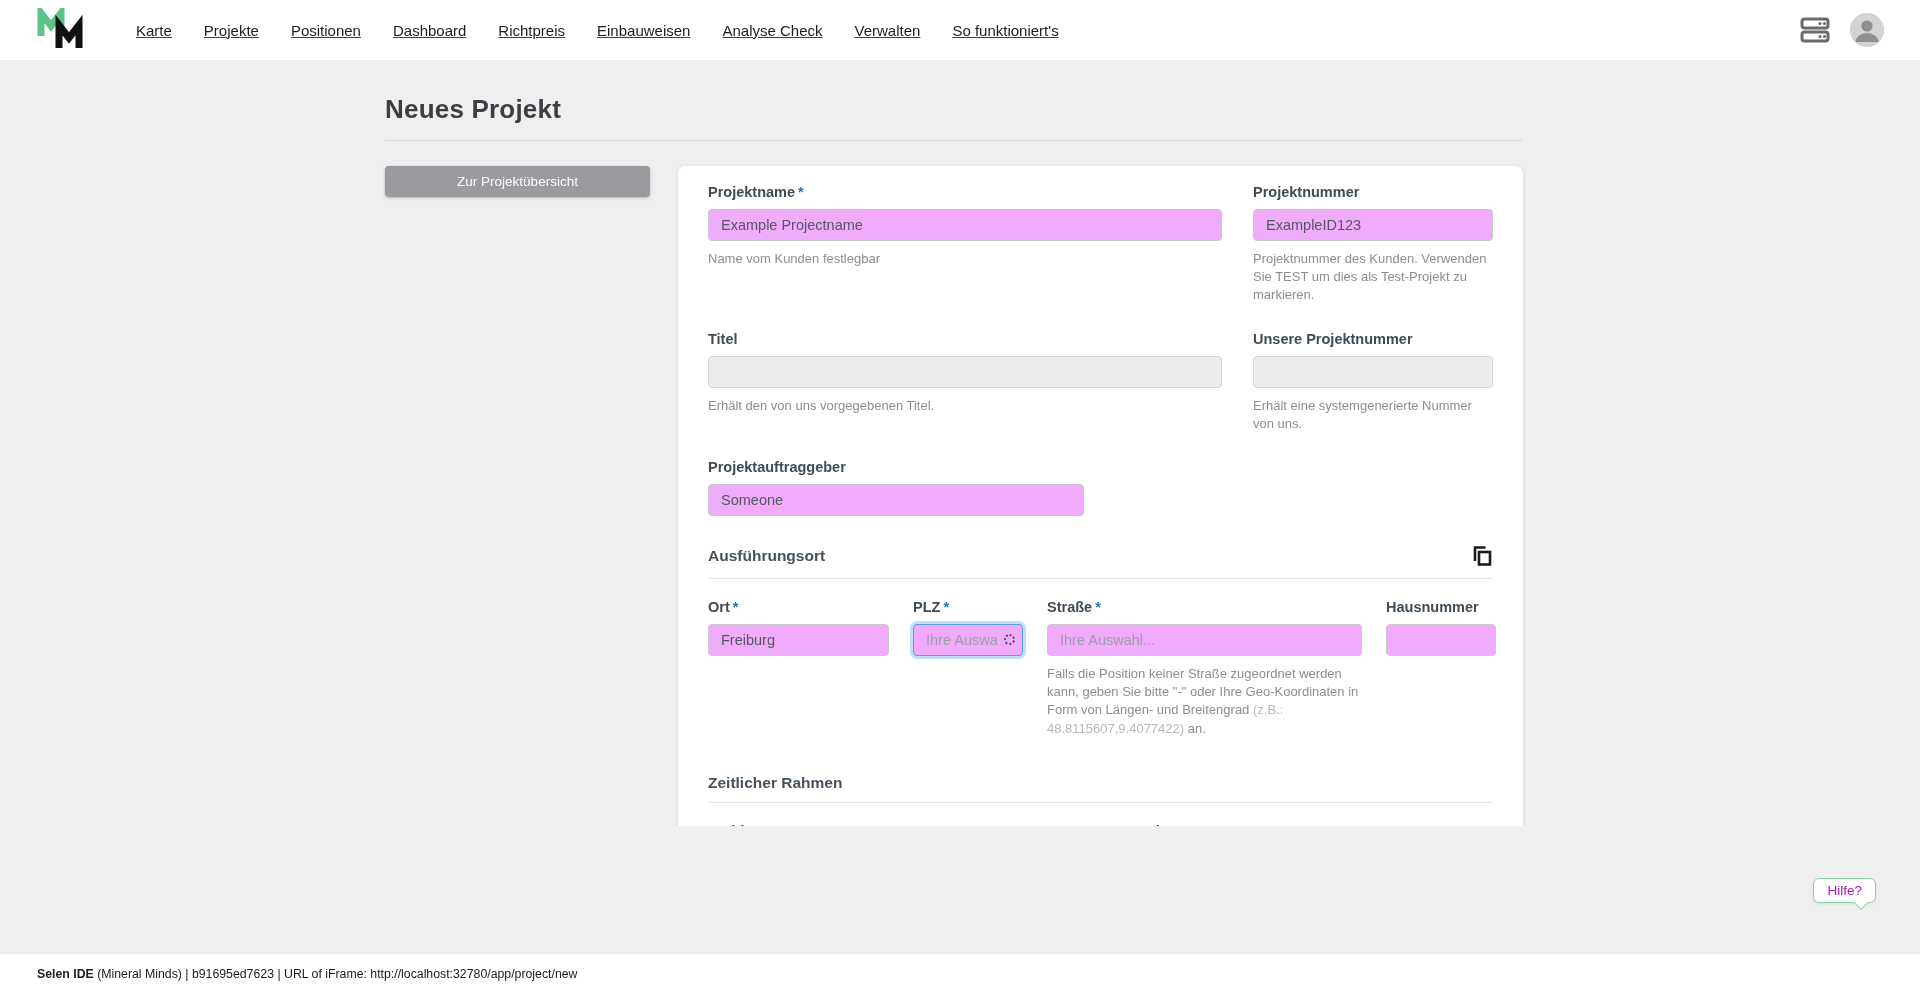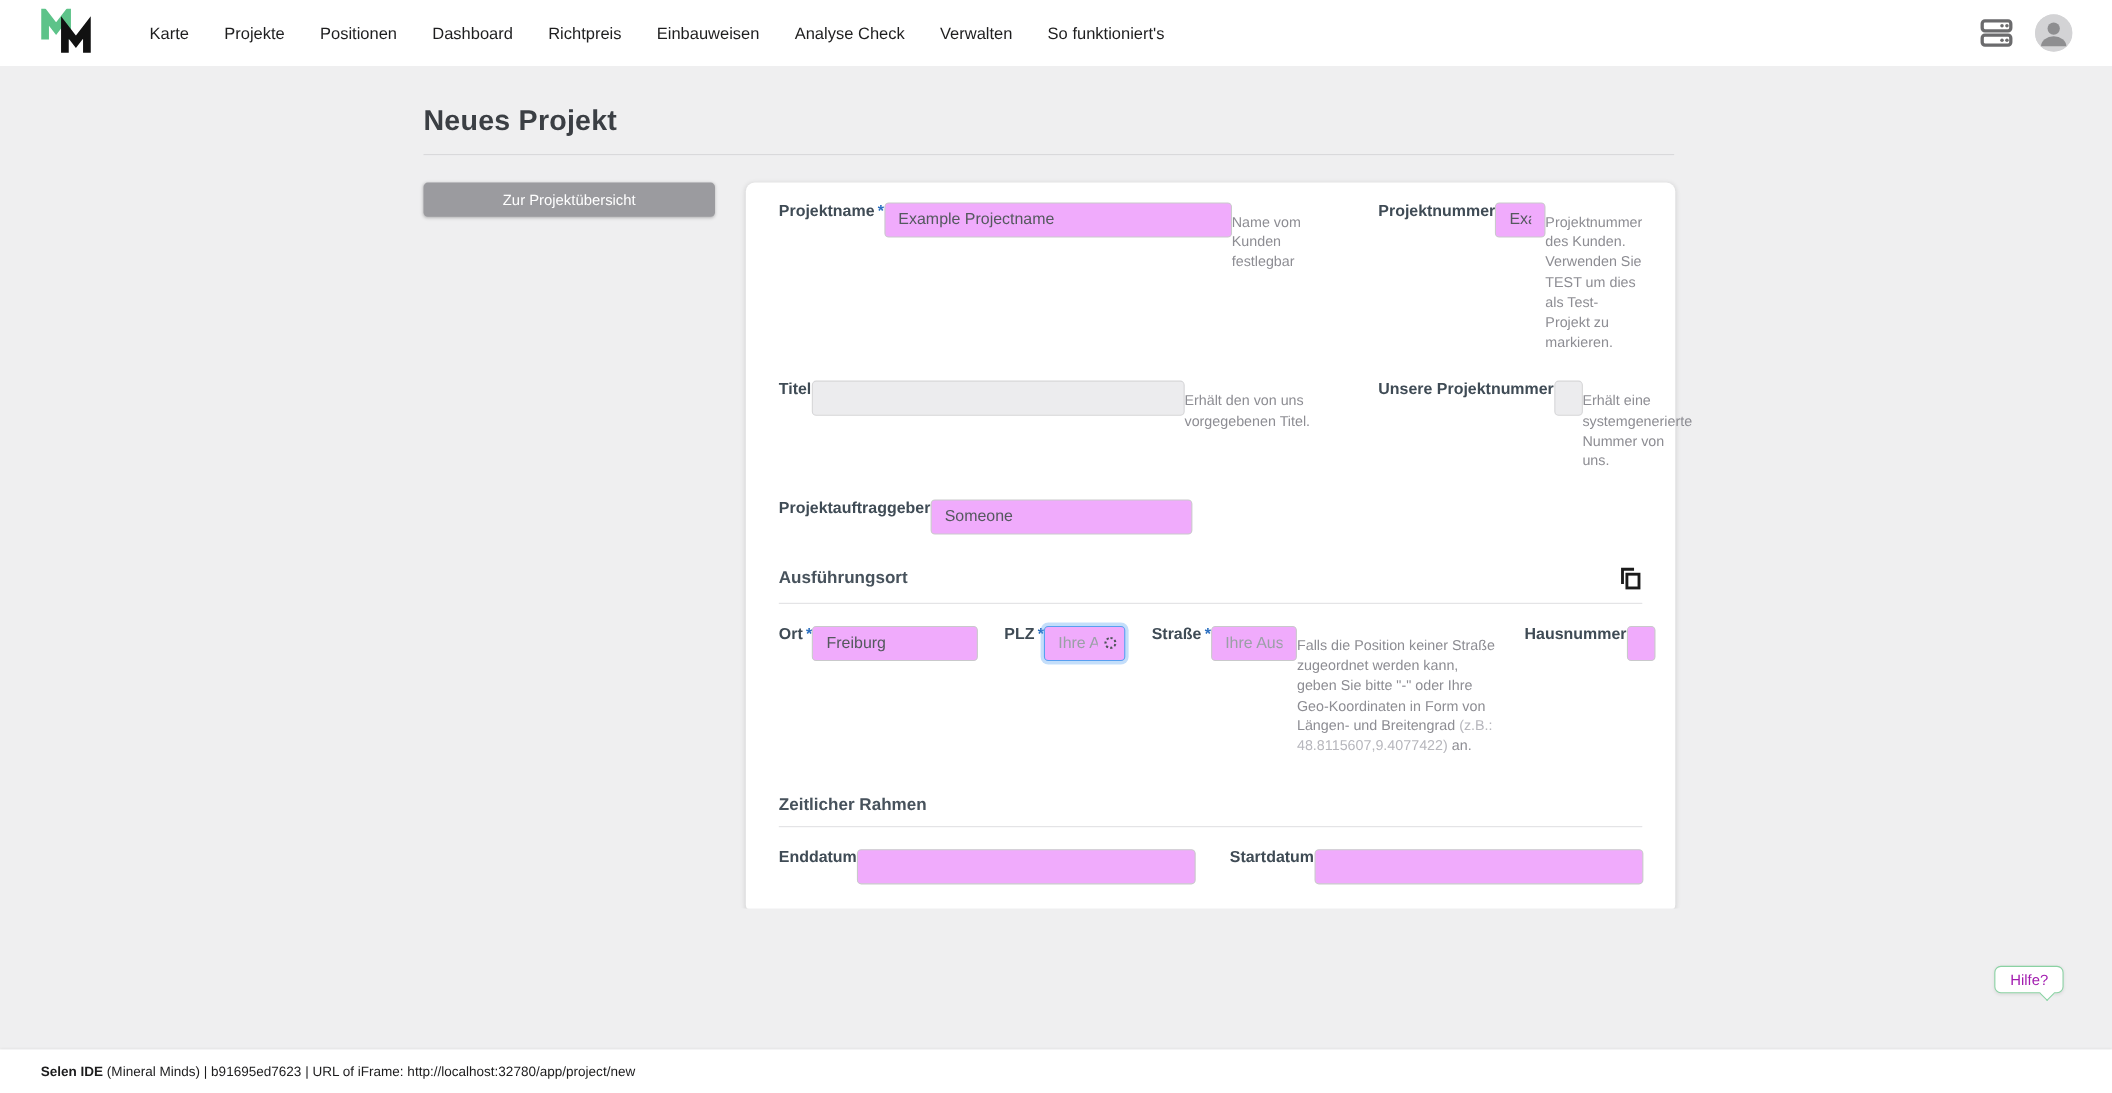--- a/index.html
+++ b/index.html
@@ -10,21 +10,21 @@
     position: relative;
     color: #3c4043;
   }
 
   
   .navbar {
     height: 60px; background: #fff; display: flex; align-items: center;
     padding: 0 36px; position: relative; z-index: 5;
   }
   .logo { display: flex; align-items: center; margin-right: 52px; cursor: pointer; }
-  .nav-links { display: flex; align-items: center; gap: 32px; }
+  .nav-links { display: flex; align-items: center; gap: 32px; text-decoration: underline; }
   .nav-link {
     font-size: 15px; color: #1e1e1f; cursor: pointer; text-decoration: none;
     white-space: nowrap;
   }
   .nav-right { margin-left: auto; display: flex; align-items: center; gap: 20px; }
   .icon-btn { cursor: pointer; display: flex; align-items: center; }
   .avatar-wrap { width: 34px; height: 34px; border-radius: 50%; overflow: hidden; background: #d3d3d5; }
 
   
   .main { height: 766px; overflow: hidden; position: relative; }
@@ -44,21 +44,21 @@
   .card {
     background: #fff; border-radius: 8px; box-shadow: 0 1px 5px rgba(0,0,0,.12);
     padding: 18px 30px 26px;
   }
   .card + .card { margin-top: 24px; }
   .card-firmendaten { height: 140px; overflow: hidden; padding-top: 26px; }
 
   .row { display: flex; }
   .gap31 { gap: 31px; }
   .gap22 { gap: 24px; }
-  .field { display: flex; flex-direction: row; }
+  .field { display: flex; flex-direction: column; }
   .w513 { width: 514px; flex: 0 0 514px; }
   .w241 { width: 240px; flex: 0 0 240px; }
   .w376 { width: 376px; flex: 0 0 376px; }
   .w379 { width: 379px; flex: 0 0 379px; }
   .w181 { width: 181px; flex: 0 0 181px; }
   .w110 { width: 110px; flex: 0 0 110px; }
   .w318 { width: 315px; flex: 0 0 315px; }
 
   .field-label {
     font-size: 14.5px; font-weight: 700; color: #3f4b55; margin-bottom: 9px;

